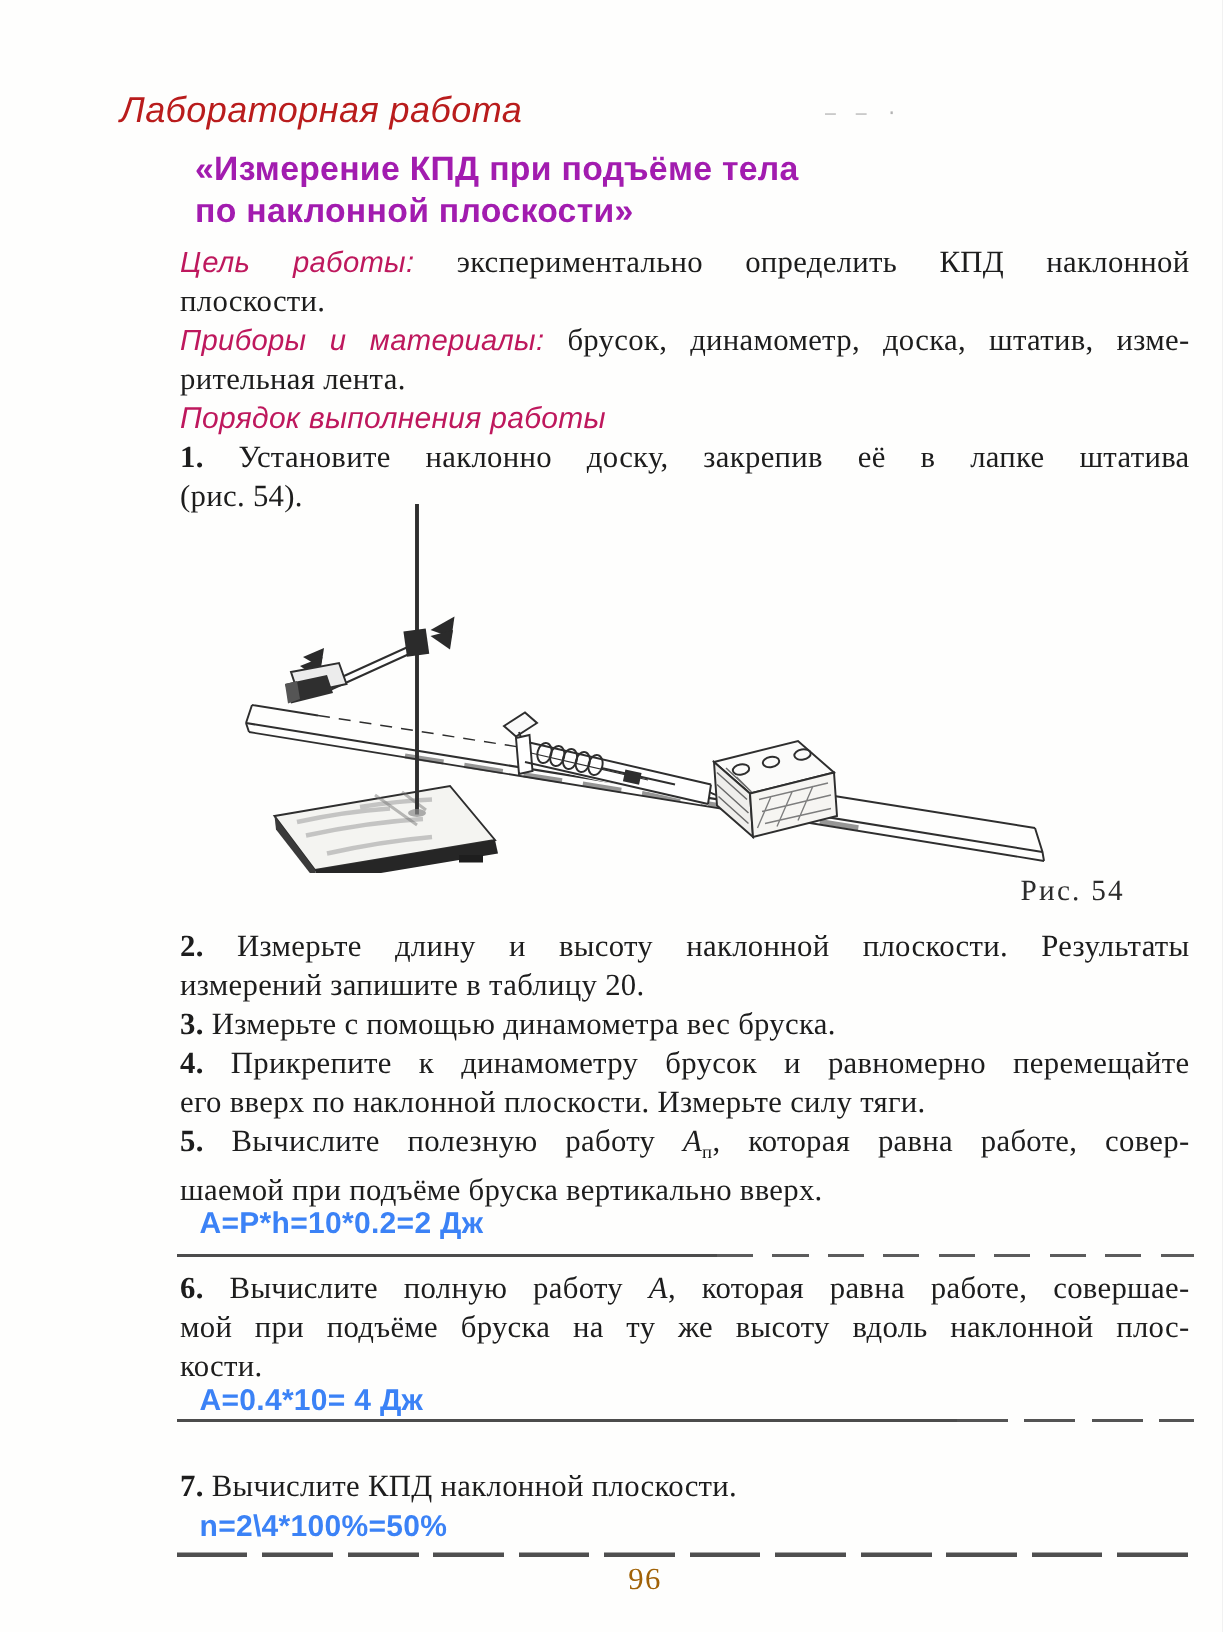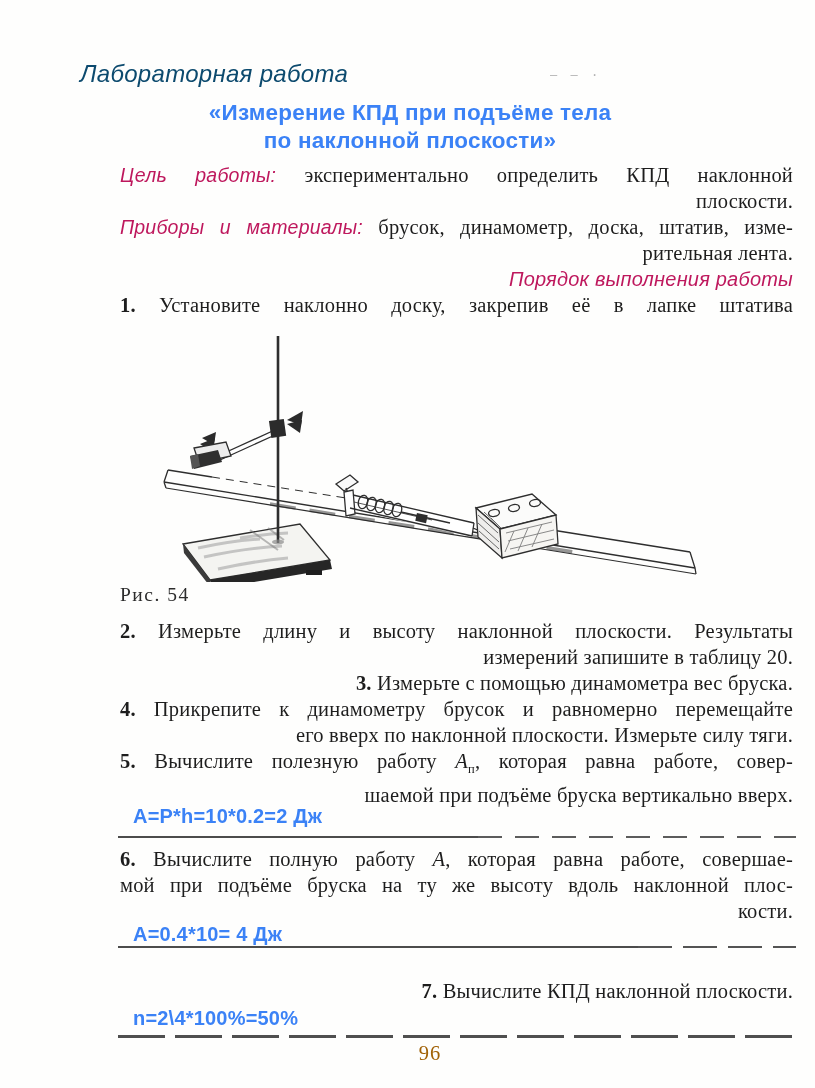--- a/index.html
+++ b/index.html
@@ -1,34 +1,34 @@
 <!DOCTYPE html>
 <html><head>
 <meta charset="utf-8">
 <style>
   html,body{margin:0;padding:0;background:#e8e8e8;}
   .page{position:relative;width:815px;height:1088px;margin:0 auto;background:#fefefdf5;background:#fefefd;overflow:hidden;
         font-family:"Liberation Serif","DejaVu Serif",serif;color:#1d1d1d;}
   .abs{position:absolute;}
   
-  .lab-header{left:80px;top:60px;font:italic 500 24px/28px "Liberation Sans","DejaVu Sans",sans-serif;color:#0c4a6e;letter-spacing:.3px;}
+  .lab-header{left:80px;top:60px;font:italic 500 24px/28px "Liberation Sans","DejaVu Sans",sans-serif;color:#b91c1c;letter-spacing:.3px;}
   .scan-marks{left:550px;top:68px;font:12px "DejaVu Sans Mono",monospace;color:#b3b3b3;letter-spacing:3px;}
-  .doc-title{left:130px;top:99px;width:560px;font:bold 22.5px/28px "Liberation Sans","DejaVu Sans",sans-serif;color:#3b82f6;letter-spacing:.2px;text-align:center;}
+  .doc-title{left:130px;top:99px;width:560px;font:bold 22.5px/28px "Liberation Sans","DejaVu Sans",sans-serif;color:#a21caf;letter-spacing:.2px;}
   
   .textblock{left:120px;width:673px;}
-  .line{font-size:20.5px;line-height:26px;letter-spacing:.2px;white-space:normal;text-align:right;}
+  .line{font-size:20.5px;line-height:26px;letter-spacing:.2px;white-space:normal;}
   .j{text-align:justify;text-align-last:justify;}
   .num{font-weight:bold;}
   .ital-lbl{font-family:"Liberation Sans","DejaVu Sans",sans-serif;font-style:italic;font-size:19.5px;color:#be185d;}
   .proc-head{font-family:"Liberation Sans","DejaVu Sans",sans-serif;font-style:italic;font-size:20px;color:#be185d;}
   .mvar{font-style:italic;font-family:"Liberation Serif",serif;}
   .msub{font-size:12.5px;vertical-align:-5px;}
   
   .figure-wrap{left:150px;top:332px;width:600px;height:252px;}
-  .fig-caption{left:120px;top:584px;width:630px;text-align:left;font-size:19.5px;color:#2c2c2c;letter-spacing:1.5px;}
+  .fig-caption{left:120px;top:584px;width:630px;text-align:right;font-size:19.5px;color:#2c2c2c;letter-spacing:1.5px;}
   
   .answer{left:133px;font:bold 20px/24px "Liberation Sans","DejaVu Sans",sans-serif;color:#3b82f6;letter-spacing:.2px;}
   
   .rule{left:118px;width:678px;height:4px;display:flex;align-items:flex-end;}
   .rule .solid{border-bottom:2.2px solid #4c4c4c;}
   .rule .dash{flex:1;height:2.2px;background:repeating-linear-gradient(90deg,#5c5c5c 0 24px,transparent 24px 37px);}
   .rule .dashlong{flex:1;height:2.6px;background:repeating-linear-gradient(90deg,#4f4f4f 0 47px,transparent 47px 57px);}
   .page-number{left:50px;top:1042px;width:760px;text-align:center;font-size:20.5px;color:#a16207;letter-spacing:1px;}
   svg .ln{stroke:#2e2e2e;fill:none;stroke-width:1.3;}
 </style>
@@ -51,20 +51,21 @@
     </div>
     <div class="line">плоскости.</div>
     <div class="line j">
       <span class="ital-lbl">Приборы и материалы:</span><span> брусок, динамометр, доска, штатив, изме-</span>
     </div>
     <div class="line">рительная лента.</div>
     <div class="line proc-head">Порядок выполнения работы</div>
     <div class="line j">
       <span class="num">1.</span><span> Установите наклонно доску, закрепив её в лапке штатива</span>
     </div>
+    <div class="line">(рис. 54).</div>
   </div>
 
   <div class="abs figure-wrap">
     <svg viewBox="0 0 600 250" width="600" height="250">
 
       <g class="ln">
         <polygon points="33,212 150,192 180,228 60,248" fill="#f4f4f1"></polygon>
         <polygon points="60,248 180,228 182,237 62,257" fill="#262626" stroke="none"></polygon>
         <polygon points="33,212 60,248 62,257 34,221" fill="#3a3a3a" stroke="none"></polygon>
         <rect x="66" y="254" width="16" height="5" fill="#1e1e1e" stroke="none"></rect>

